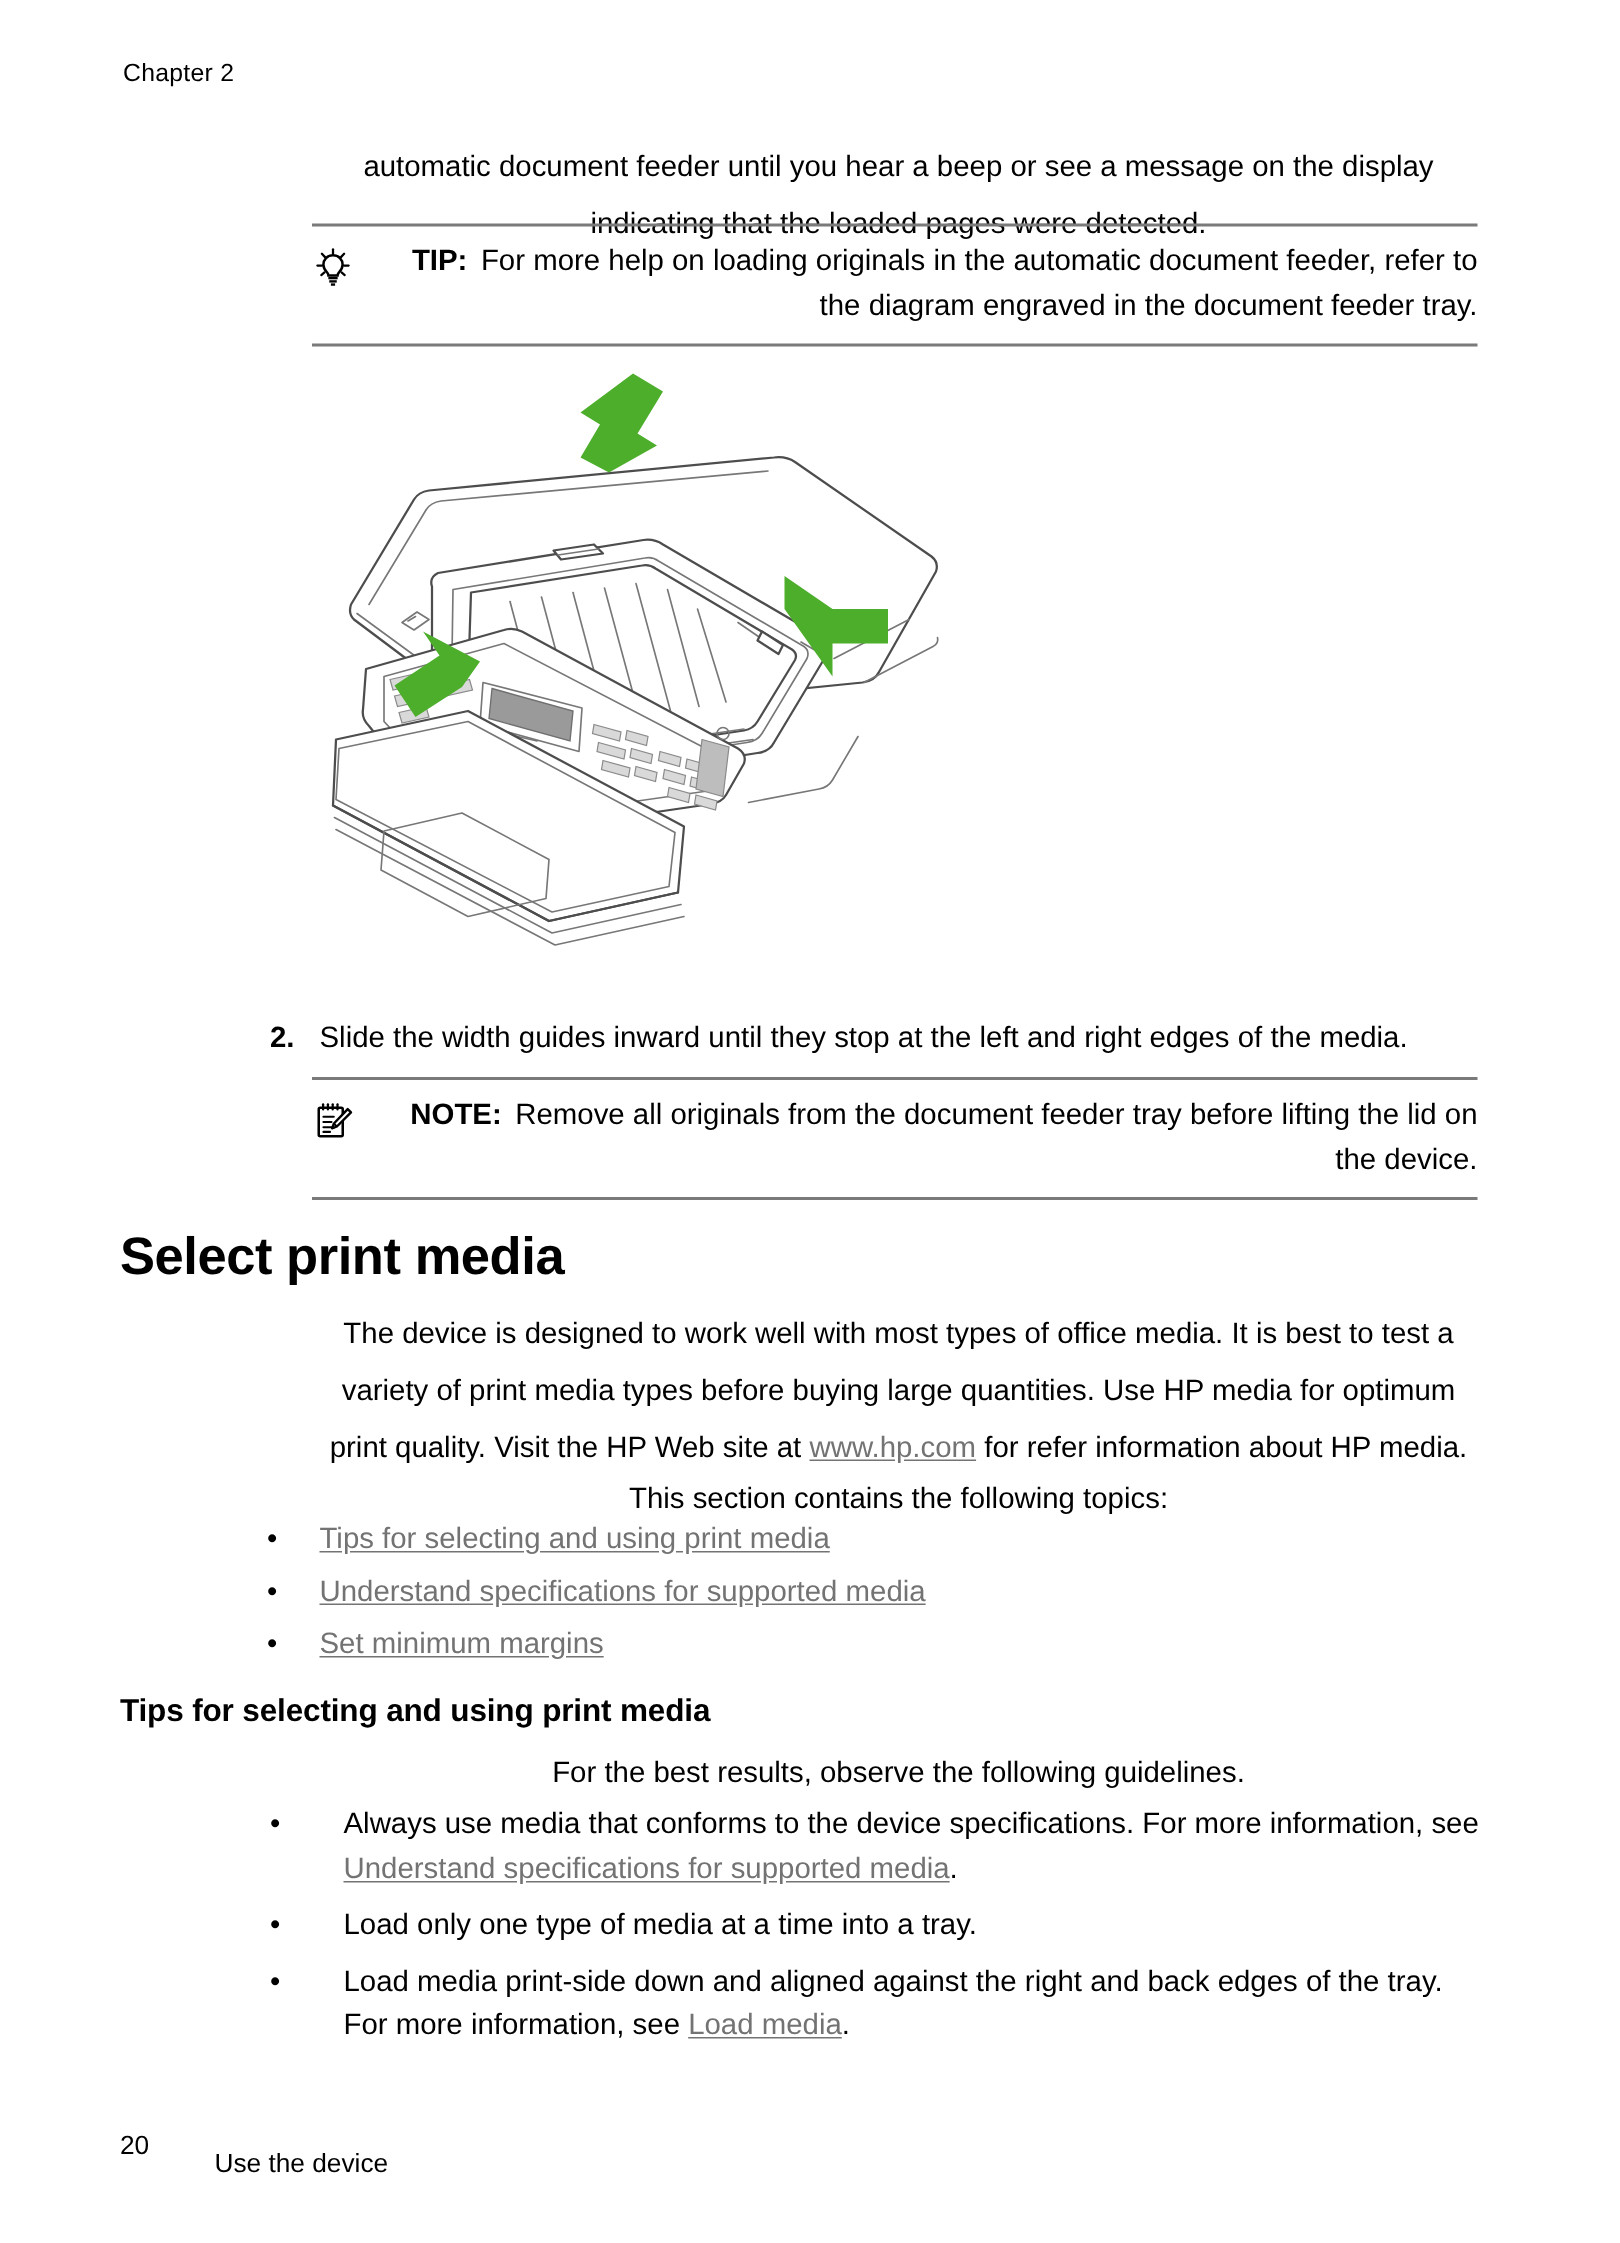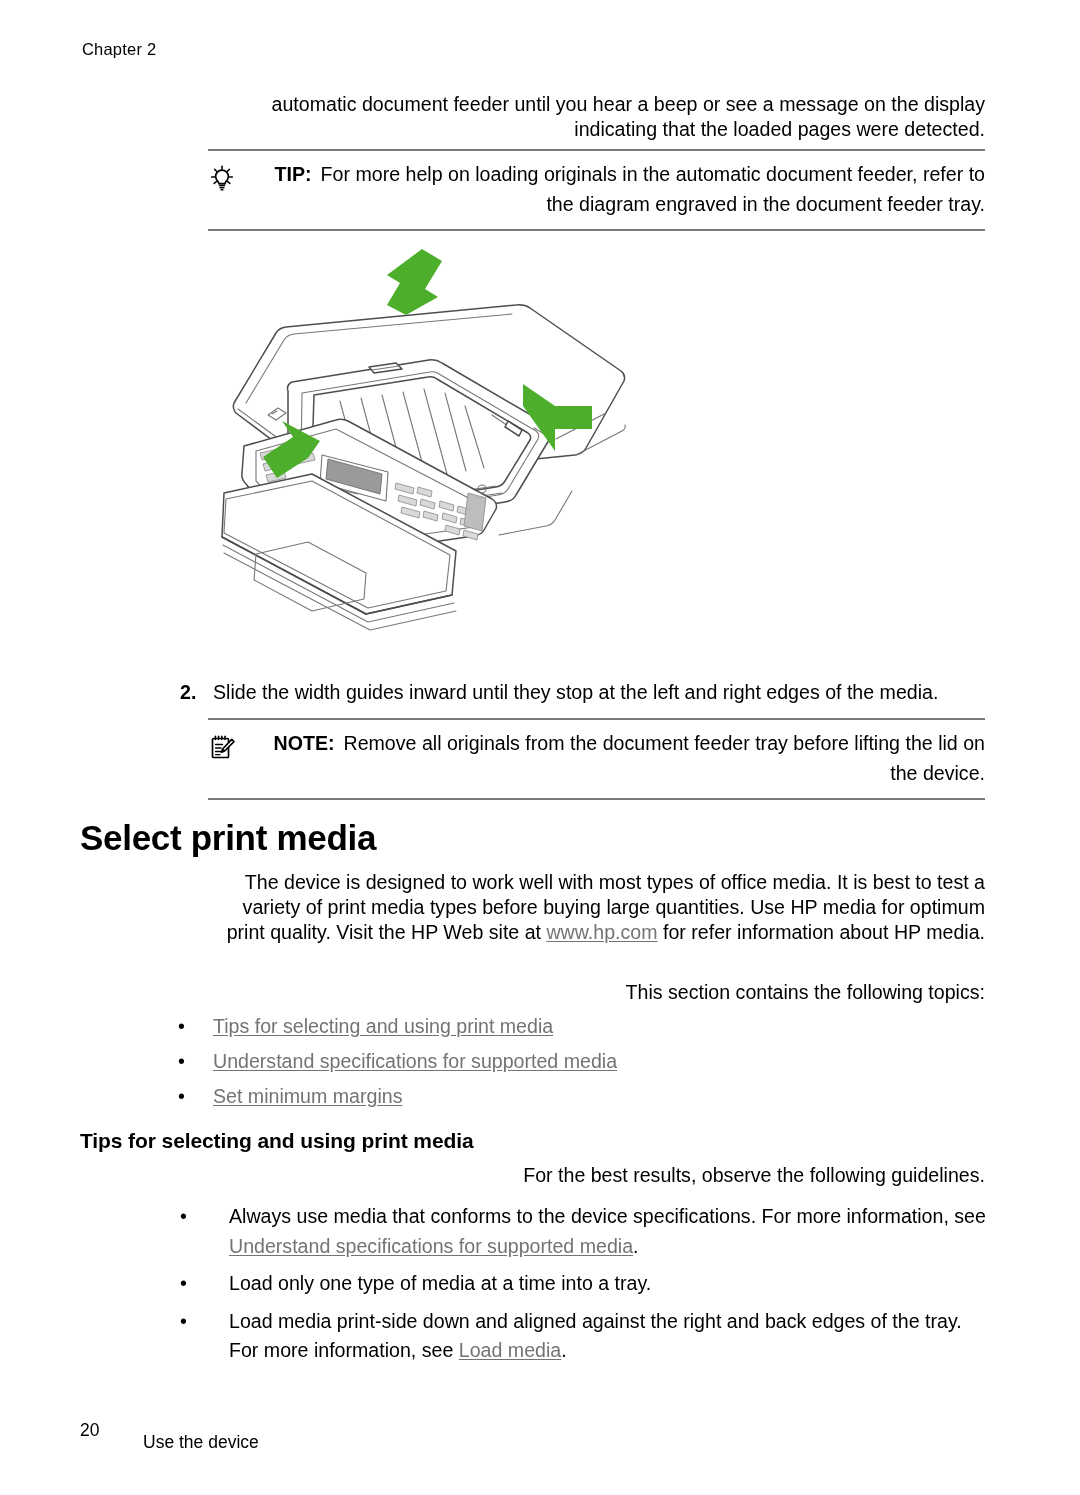--- a/index.html
+++ b/index.html
@@ -33,23 +33,23 @@
   }
 
   
   .body-col {
     position: absolute;
     left: 213px;
     width: 772px;
   }
   .para {
     font-size: 19.6px;
-    line-height: 25px;
+    line-height: 38px;
     color: #000;
-    text-align: right;
+    text-align: center;
   }
 
   
   .admon {
     position: absolute;
     left: 208px;
     width: 777px;
     text-align: right;
   }
   .admon .rule {

